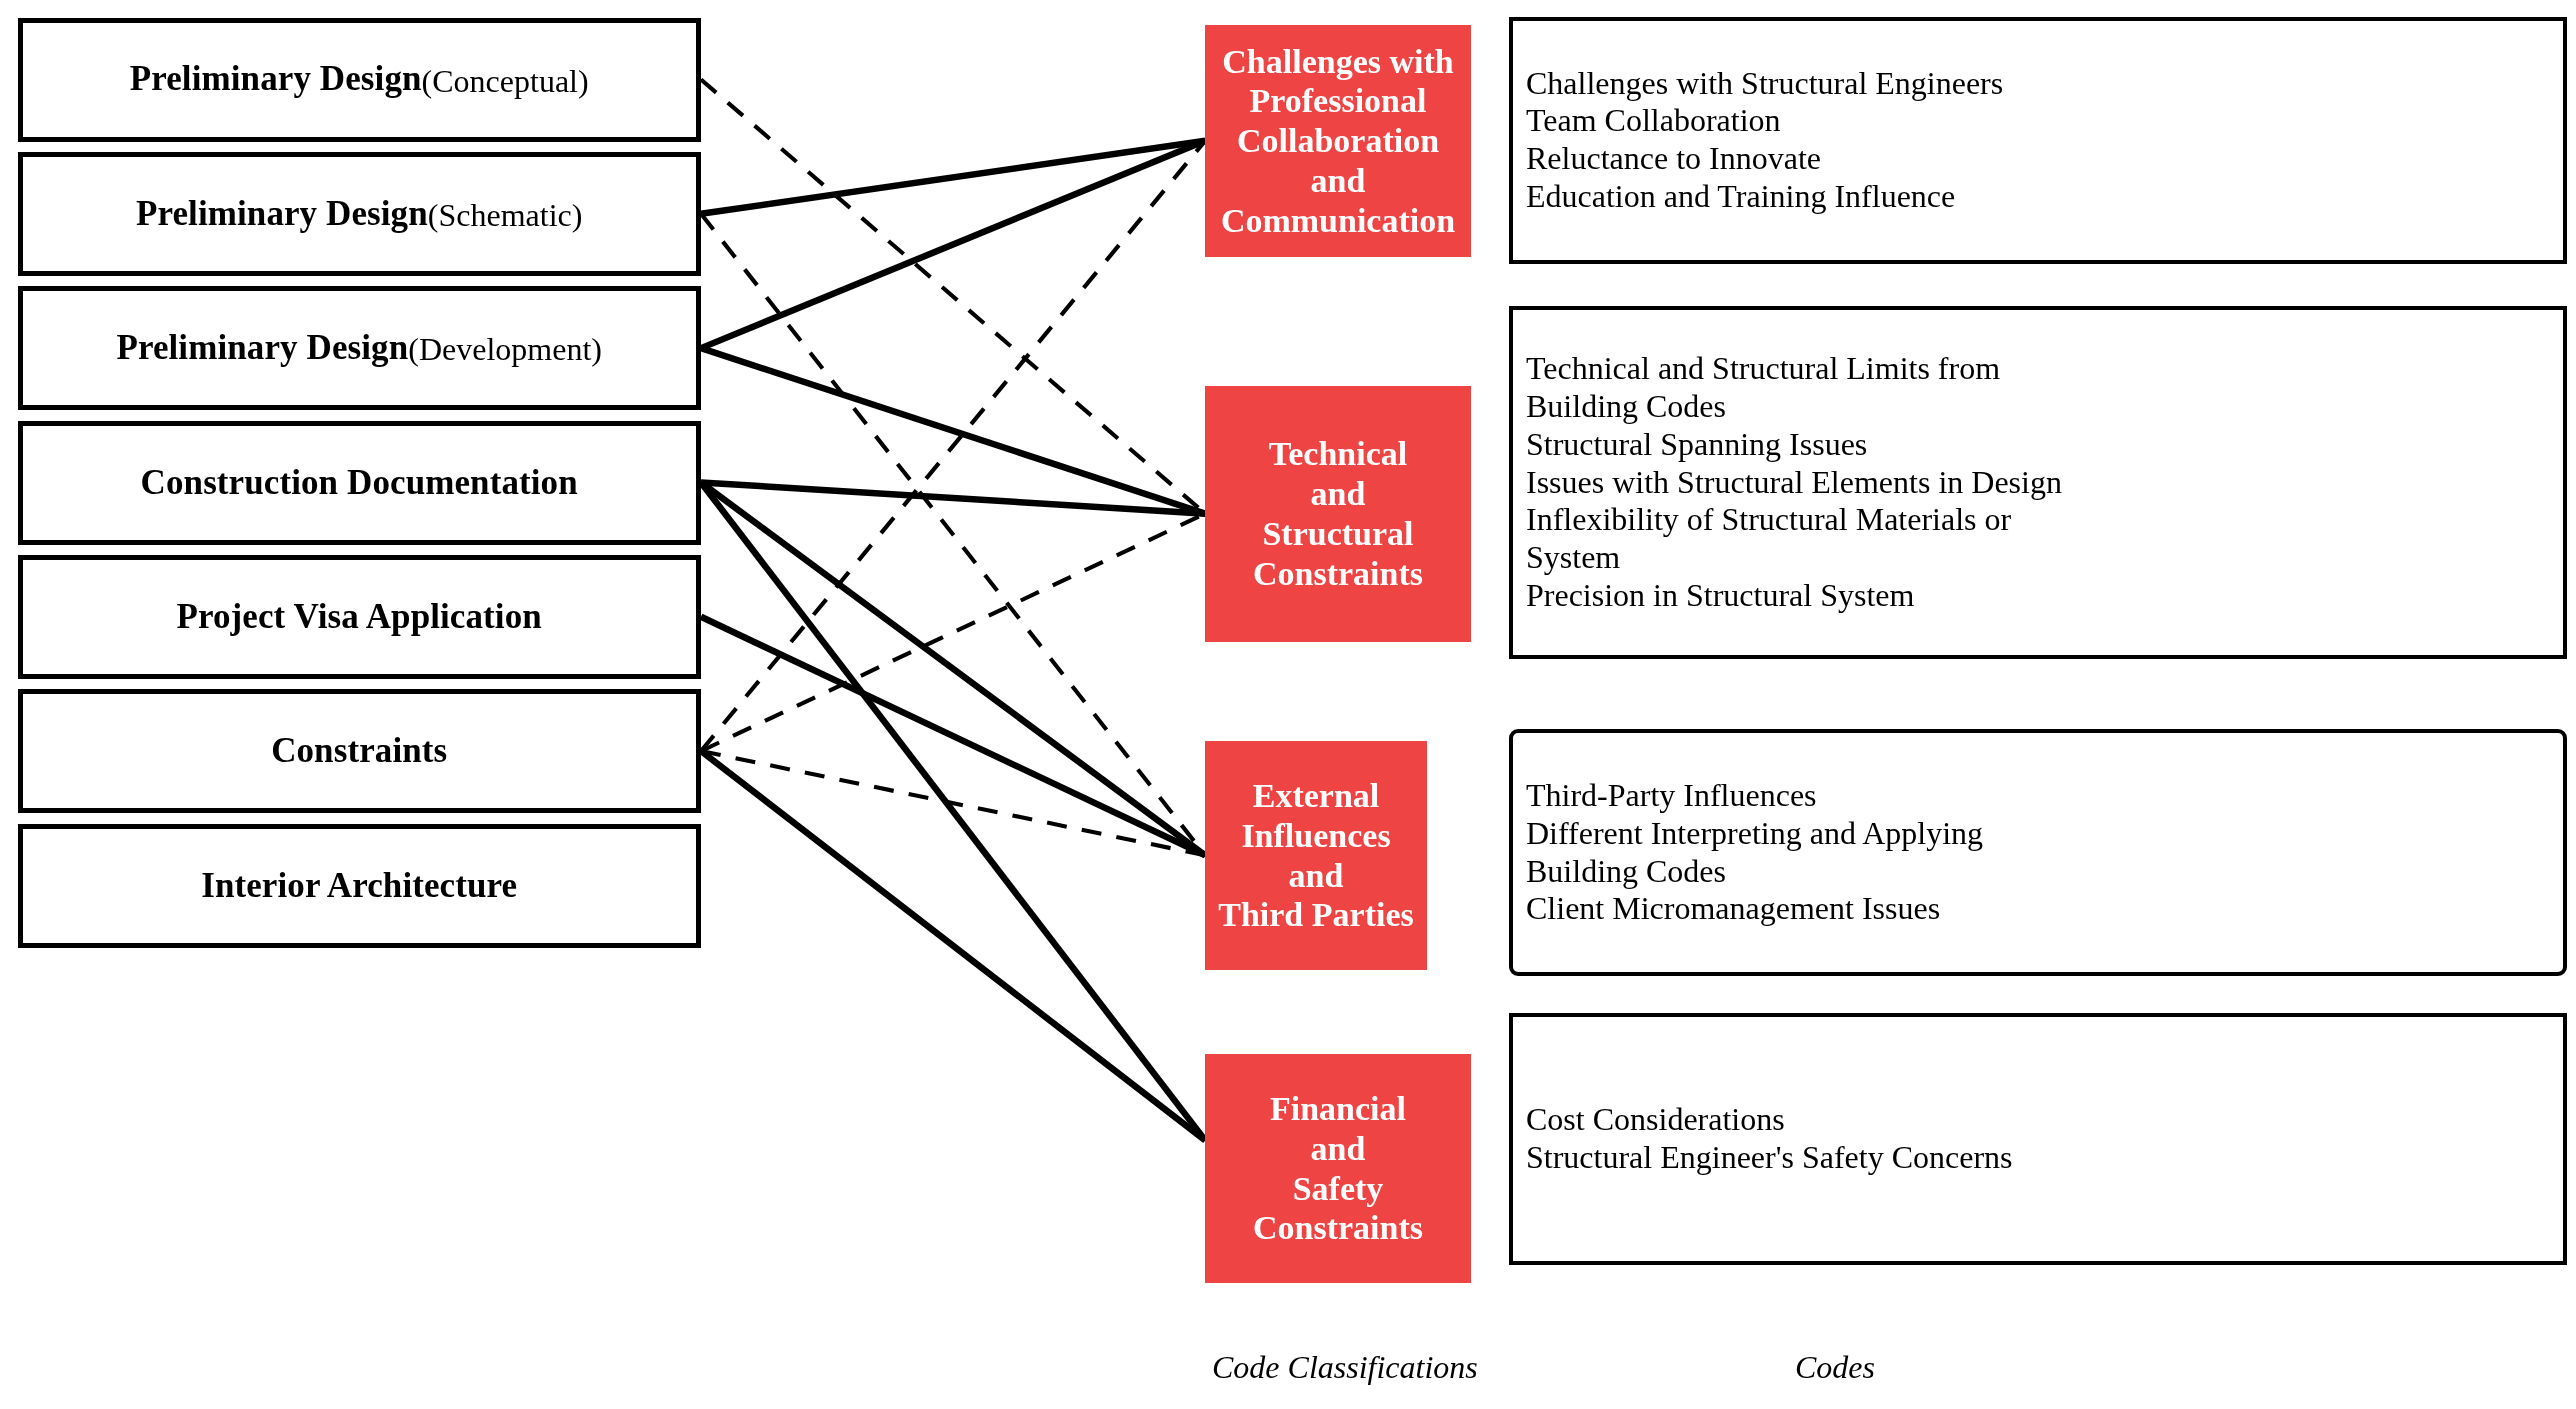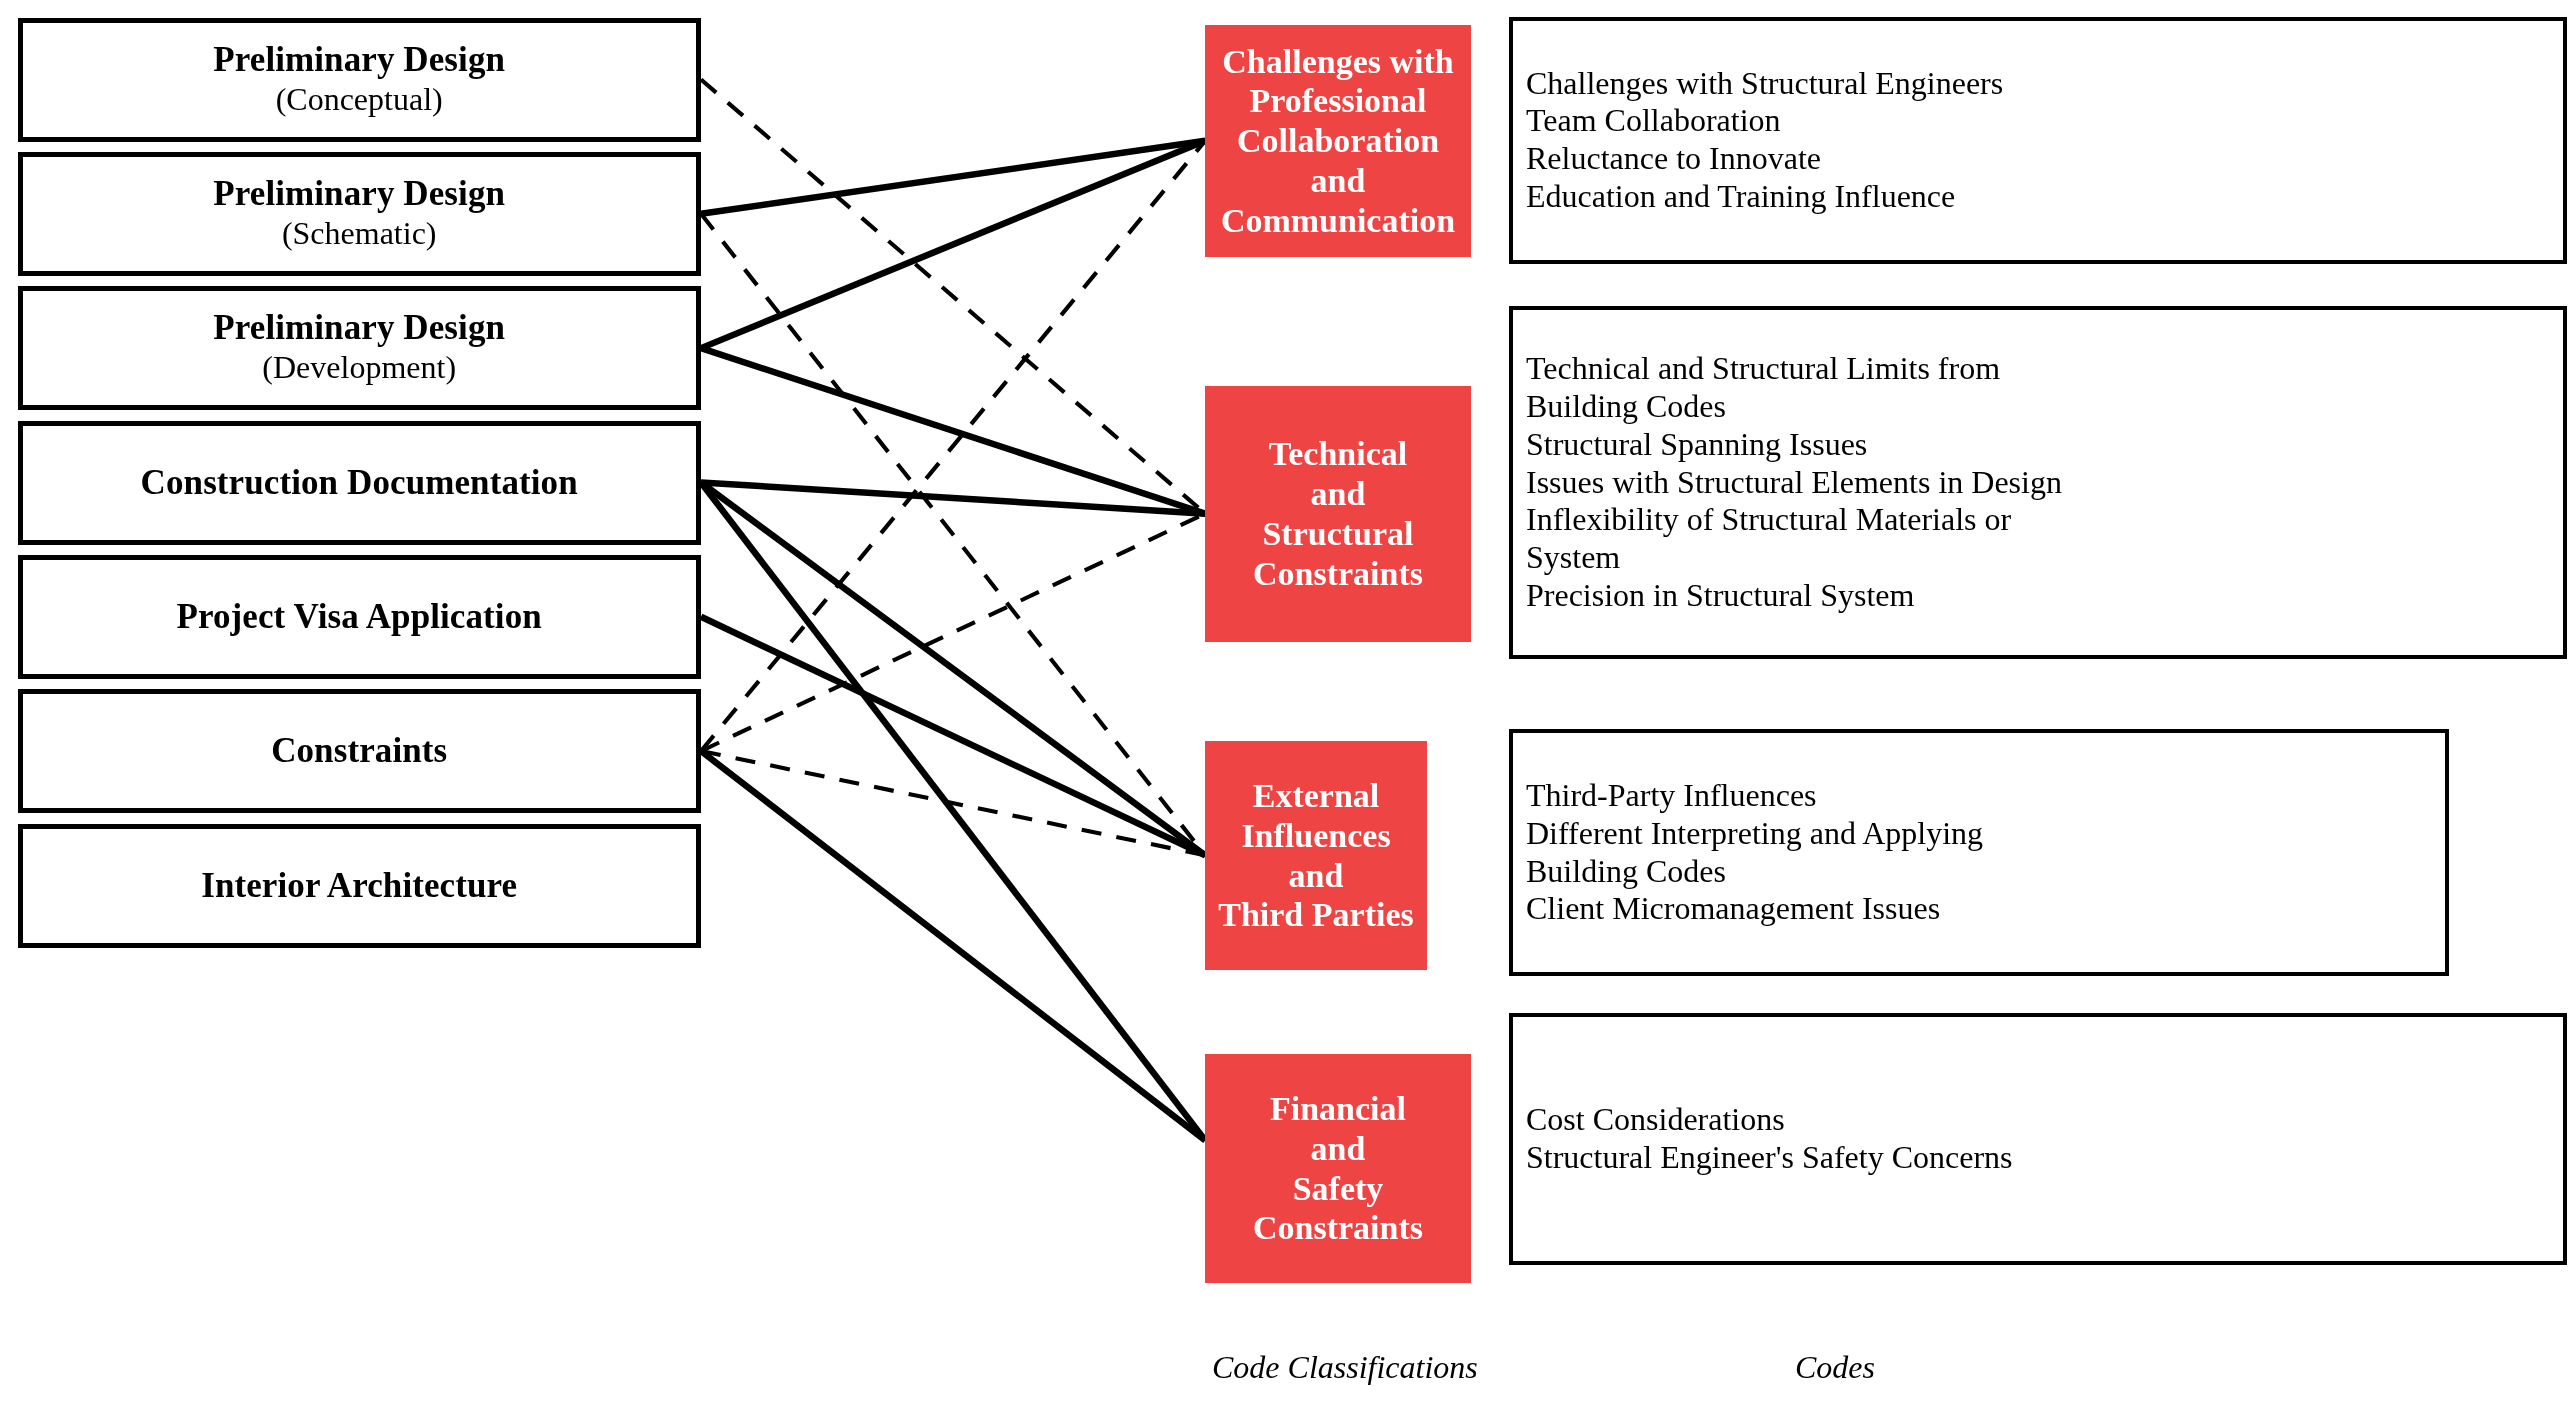--- a/index.html
+++ b/index.html
@@ -17,21 +17,21 @@
 
   
   .phase-box{
     position:absolute;
     left:17.7px;
     width:683px;
     box-sizing:border-box;
     border:5.3px solid #000000;
     background:#ffffff;
     display:flex;
-    flex-direction:column;
+    flex-direction:row;
     align-items:center;
     justify-content:center;
     text-align:center;
     padding:0 10.6px;
   }
   .phase-title{
     font-weight:bold;
     font-size:35px;
     line-height:1.05;
     color:#000;
@@ -185,21 +185,21 @@
         <div class="code-line">Structural Spanning Issues</div>
         <div class="code-line">Issues with Structural Elements in Design</div>
         <div class="code-line">Inflexibility of Structural Materials or</div>
         <div class="code-line">System</div>
         <div class="code-line">Precision in Structural System</div>
       </div>
       <div class="class-box" style="left: 1205px; width: 222px; top: 741px; height: 229px;">
         <div class="class-title">External Influences and
 Third Parties</div>
       </div>
-      <div class="code-box" style="left: 1509px; width: 940px; top: 729px; height: 247px;">
+      <div class="code-box" style="left: 1509px; width: 1058px; top: 729px; height: 247px; border-radius: 9px;">
         <div class="code-line">Third-Party Influences</div>
         <div class="code-line">Different Interpreting and Applying</div>
         <div class="code-line">Building Codes</div>
         <div class="code-line">Client Micromanagement Issues</div>
       </div>
       <div class="class-box" style="left: 1205px; width: 266px; top: 1054px; height: 229px;">
         <div class="class-title">Financial
 and
 Safety Constraints</div>
       </div>

